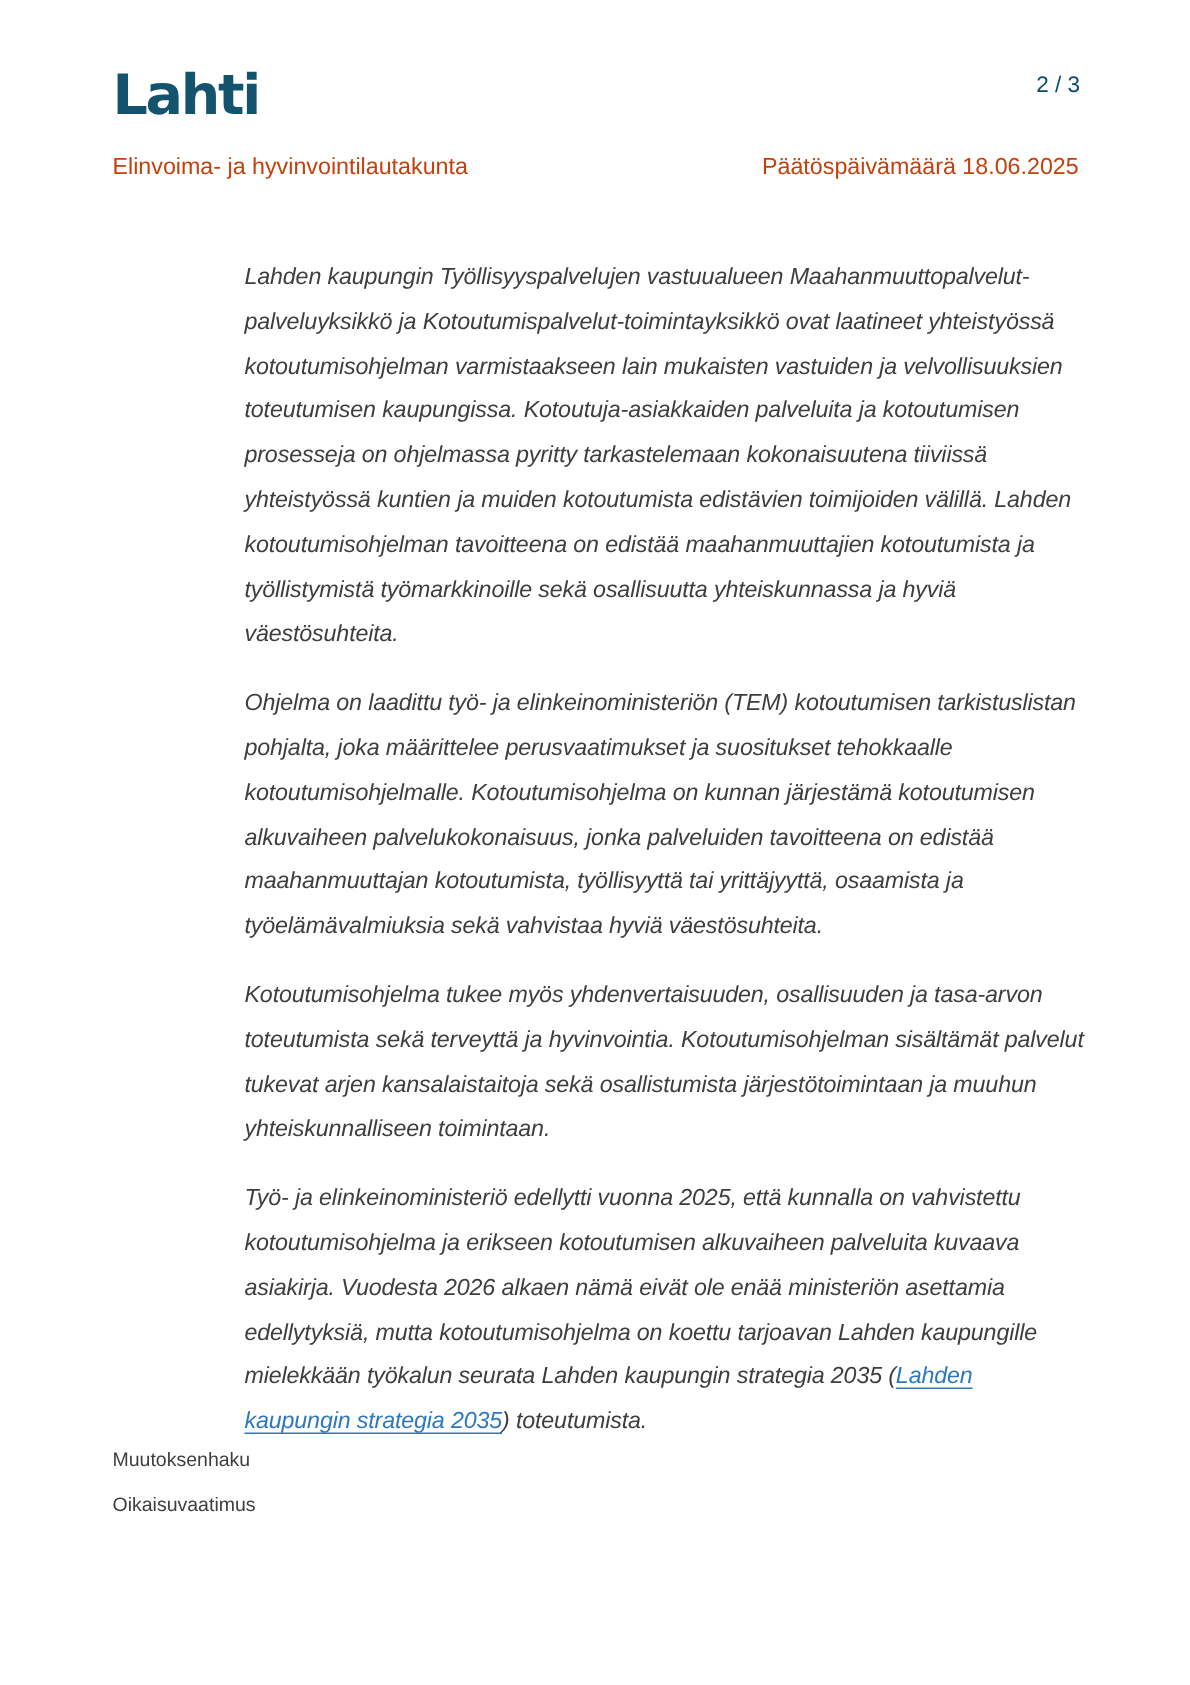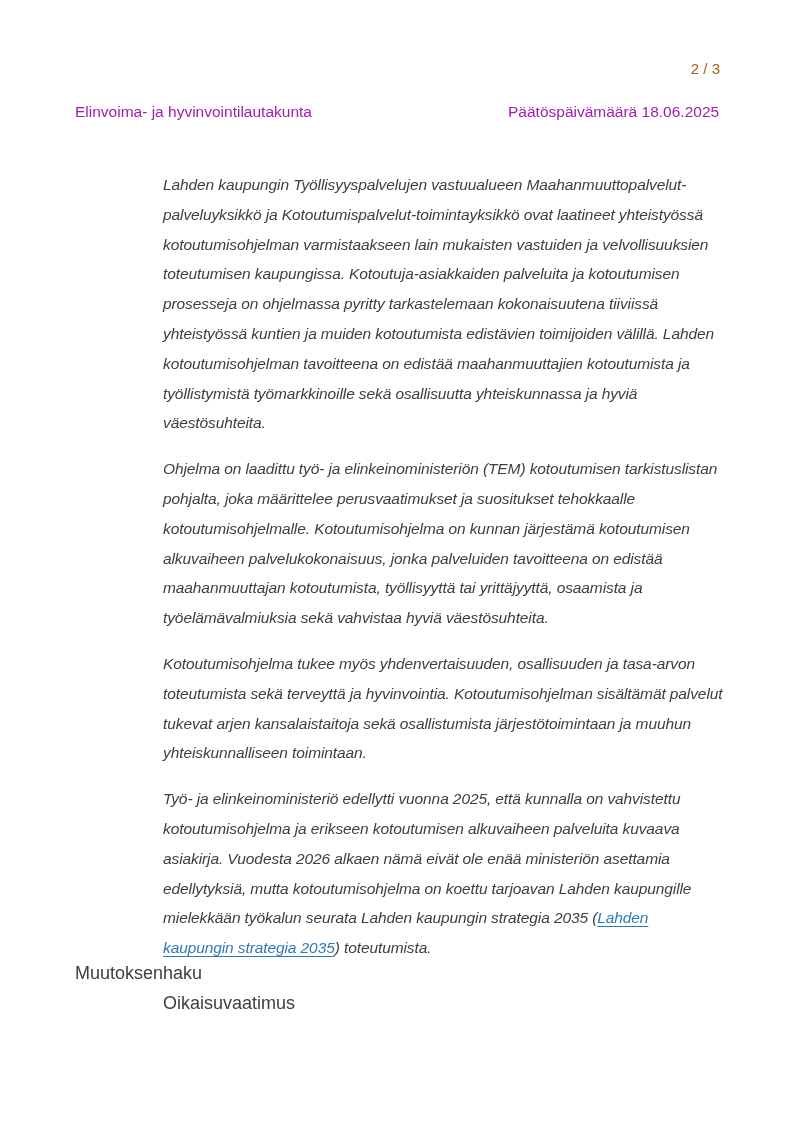--- a/index.html
+++ b/index.html
@@ -32,33 +32,33 @@
     font-family: "DejaVu Sans", sans-serif;
     font-weight: 800;
     font-size: 37px;
     line-height: 48px;
     letter-spacing: -1.5px;
     color: #14536e;
   }
   .page-number {
     position: absolute;
     right: 0;
-    top: 20px;
+    top: 8px;
     font-size: 15px;
-    color: #a16207;
+    color: #0c4a6e;
   }
   .meta-row {
     position: absolute;
     top: 103px;
     left: 75px;
     right: 73px;
     display: flex;
     justify-content: space-between;
     font-size: 15.5px;
-    color: #a21caf;
+    color: #c2410c;
   }
   .meta-row .committee { flex: 0 0 auto; }
   .meta-row .decision-date {
     position: absolute;
     left: 433px;
     top: 0;
     white-space: nowrap;
   }
   
   .body-block {
@@ -80,34 +80,34 @@
     text-decoration: underline;
     text-underline-offset: 3px;
     cursor: pointer;
   }
   
   .appeal {
     position: absolute;
     top: 958px;
     left: 75px;
     right: 73px;
-    font-size: 18px;
+    font-size: 13px;
     line-height: 30px;
     color: #3e3e3d;
   }
   .appeal .appeal-item {
-    margin-left: 88px;
   }
 </style>
 </head>
 <body>
 
 <div class="page">
 
   <div class="header">
+    <div class="logo">Lahti</div>
     <div class="page-number">2 / 3</div>
   </div>
 
   <div class="meta-row">
     <span class="committee">Elinvoima- ja hyvinvointilautakunta</span>
     <span class="decision-date">Päätöspäivämäärä 18.06.2025</span>
   </div>
 
   <div class="body-block">
     <p>Lahden kaupungin Työllisyyspalvelujen vastuualueen Maahanmuuttopalvelut-palveluyksikkö ja Kotoutumispalvelut-toimintayksikkö ovat laatineet yhteistyössä kotoutumisohjelman varmistaakseen lain mukaisten vastuiden ja velvollisuuksien toteutumisen kaupungissa. Kotoutuja-asiakkaiden palveluita ja kotoutumisen prosesseja on ohjelmassa pyritty tarkastelemaan kokonaisuutena tiiviissä yhteistyössä kuntien ja muiden kotoutumista edistävien toimijoiden välillä. Lahden kotoutumisohjelman tavoitteena on edistää maahanmuuttajien kotoutumista ja työllistymistä työmarkkinoille sekä osallisuutta yhteiskunnassa ja hyviä väestösuhteita.</p>

